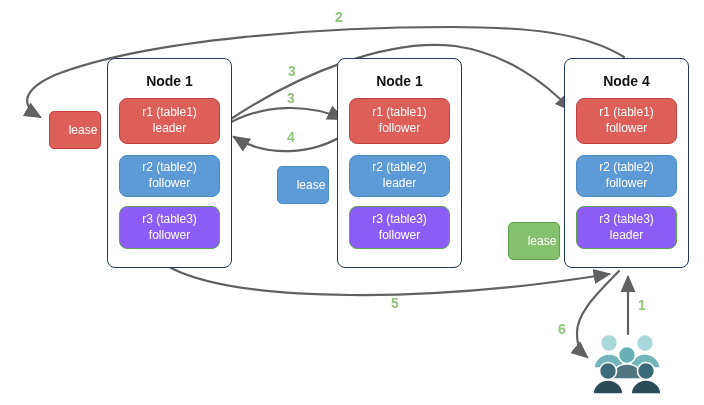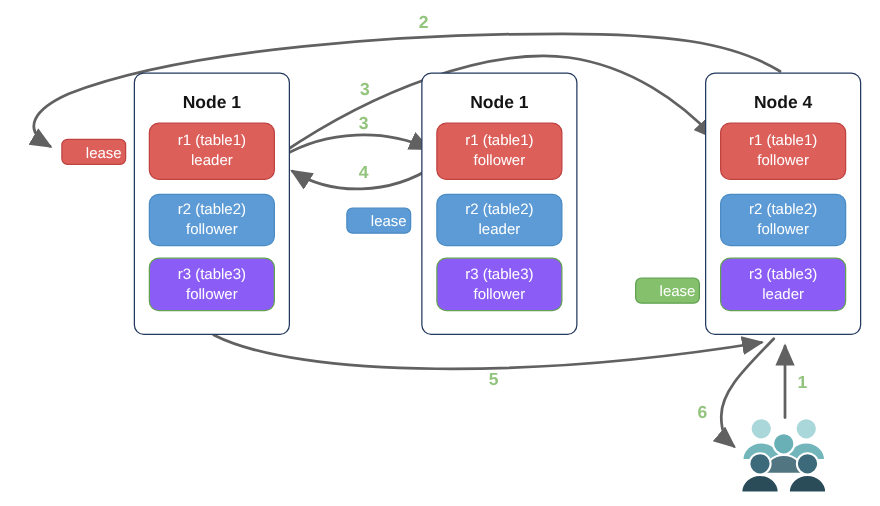--- a/index.html
+++ b/index.html
@@ -21,21 +21,21 @@
   .replica{
     position:absolute;left:11px;right:11px;border-radius:8px;box-sizing:border-box;
     color:#ffffff;font-size:12px;line-height:1.3;display:flex;flex-direction:column;
     align-items:center;justify-content:center;text-align:center;
   }
   .replica--red{top:39px;height:46px;background:#dc5f5a;border:1.5px solid #bf4340;}
   .replica--blue{top:96px;height:42px;background:#5c9bd6;border:1.5px solid #4a8bc4;text-align:right;}
   .replica--green{top:147px;height:43px;background:#8b5cf6;border:1.5px solid #61a352;}
 
   .lease{
-    position:absolute;width:52px;height:21px;border-radius:5px;box-sizing:border-box;
+    position:absolute;width:52px;height:38px;border-radius:5px;box-sizing:border-box;
     color:#ffffff;font-size:12px;display:flex;align-items:center;justify-content:center;padding-left:16px;
   }
   .lease--red{left:49px;top:111px;background:#dc5f5a;border:1.5px solid #bf4340;}
   .lease--blue{left:277px;top:166px;background:#5c9bd6;border:1.5px solid #4a8bc4;}
   .lease--green{left:508px;top:222px;background:#85c06d;border:1.5px solid #61a352;}
 
   .step{
     position:absolute;width:16px;text-align:center;font-weight:bold;
     font-size:14px;color:#93c47d;
   }

